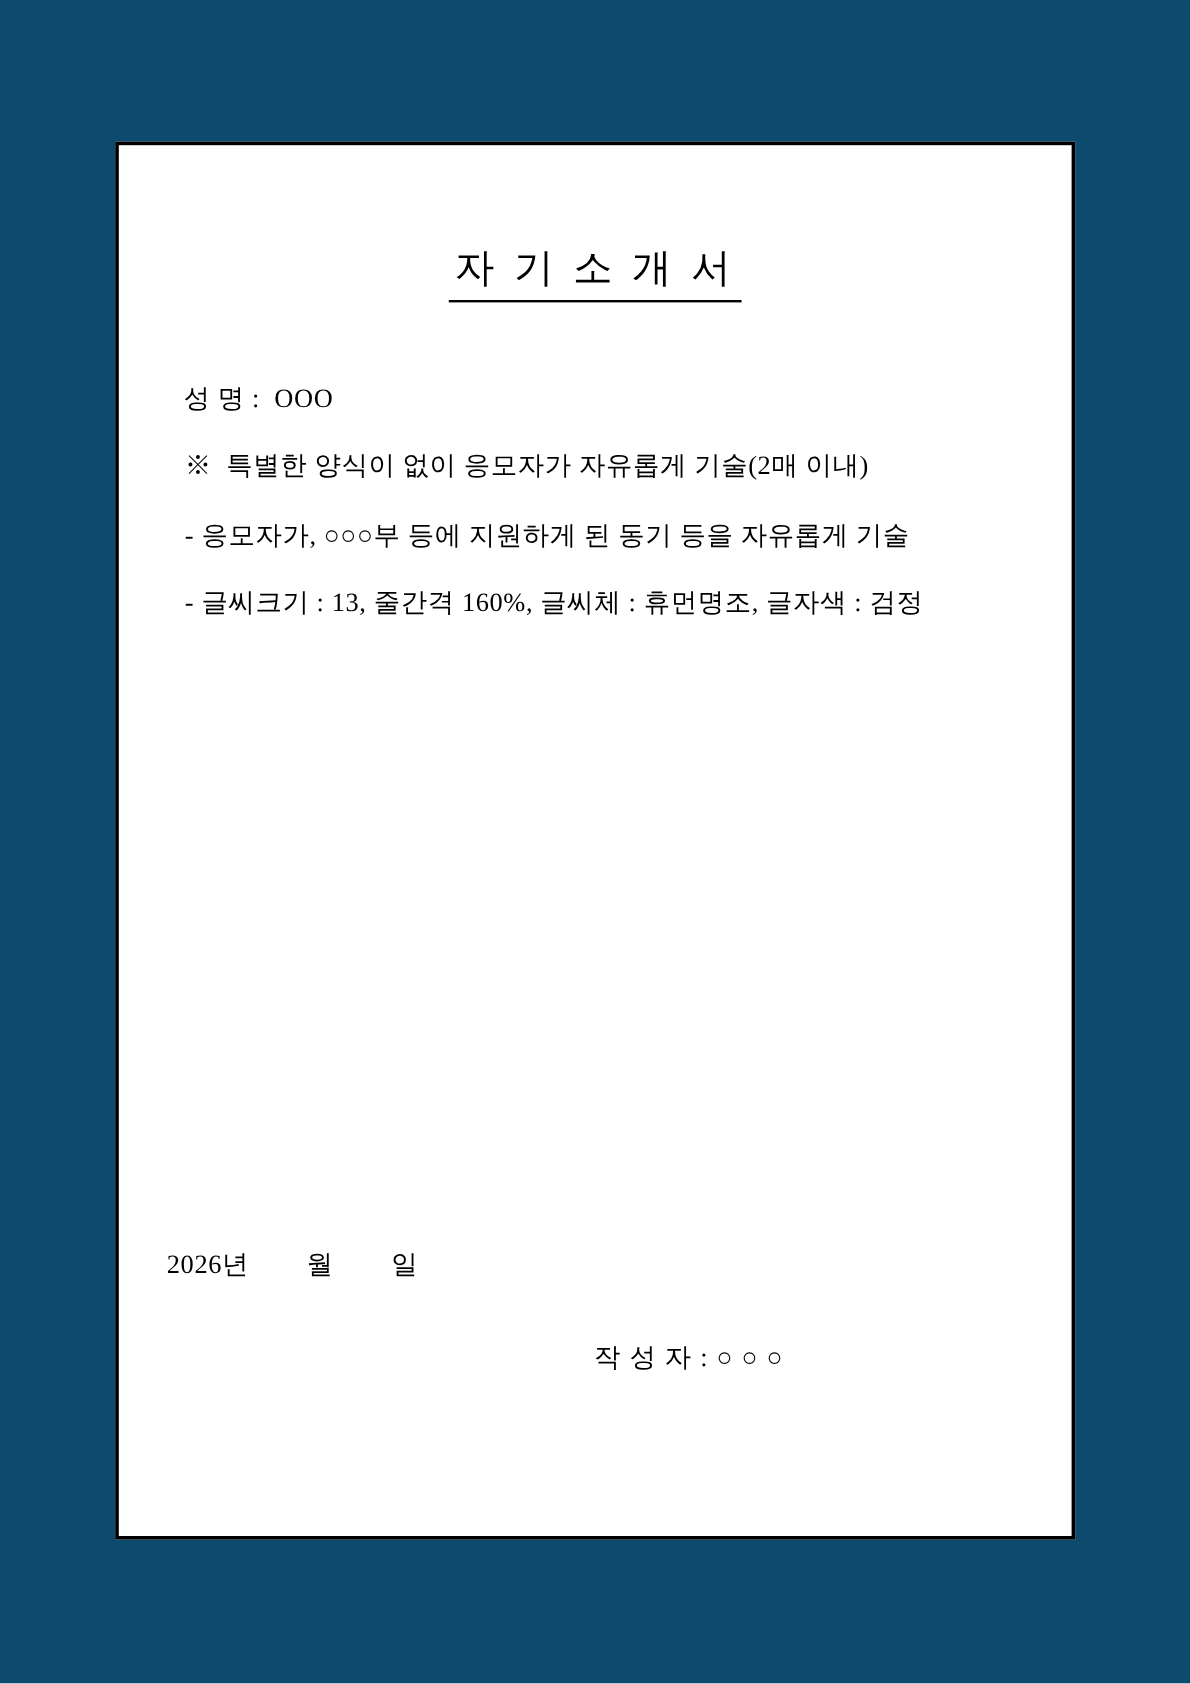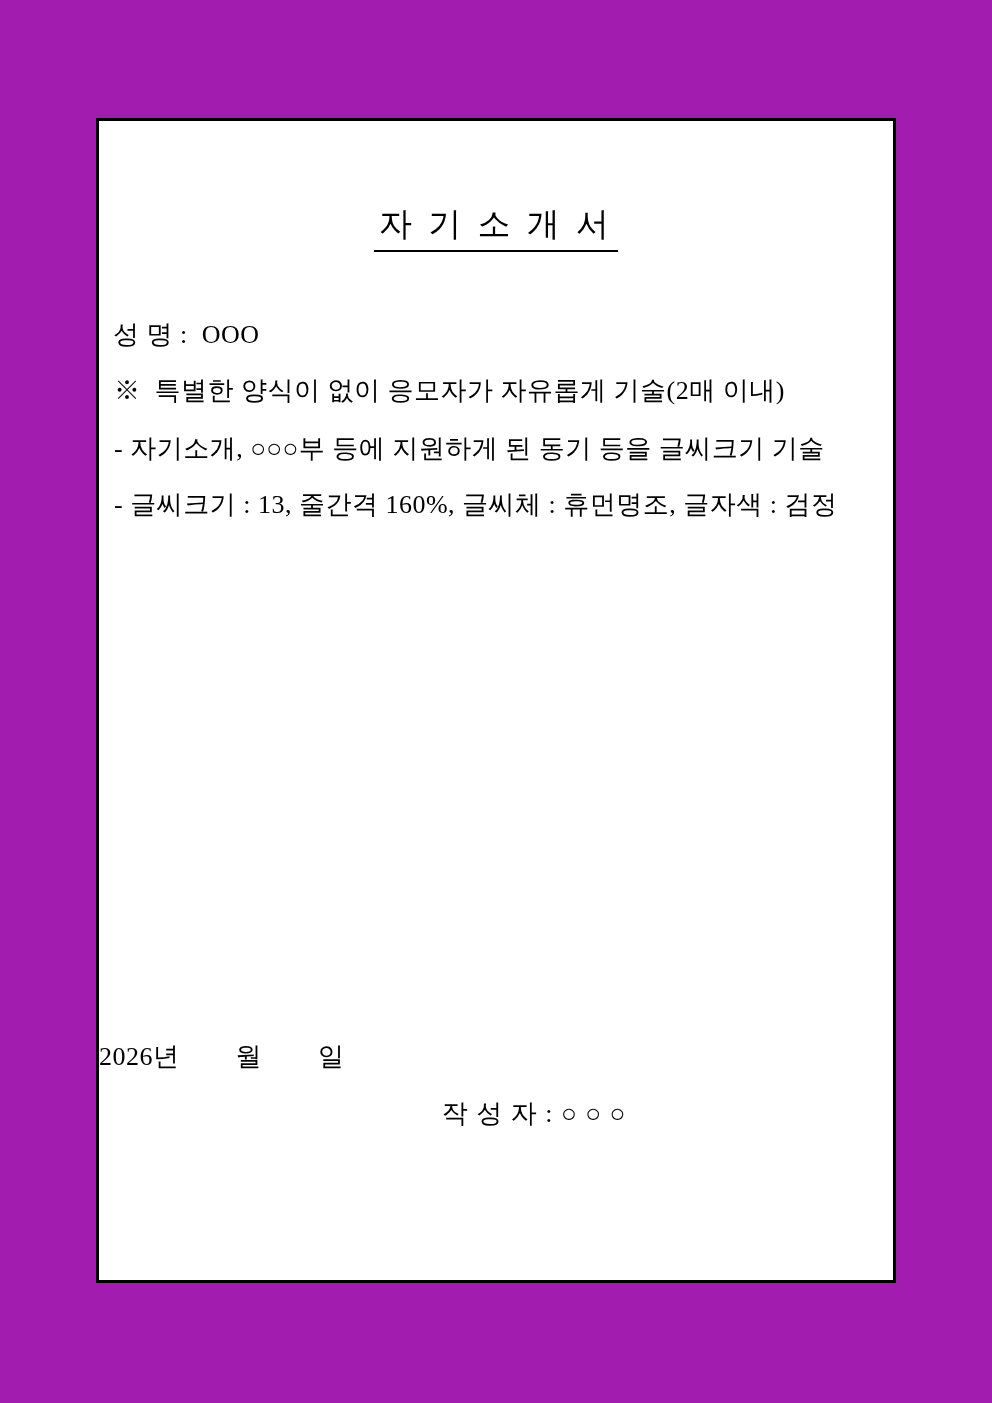--- a/index.html
+++ b/index.html
@@ -4,21 +4,21 @@
 <style>
   html, body {
     margin: 0;
     padding: 0;
     background: #ffffff;
   }
   .page {
     position: relative;
     width: 992px;
     height: 1403px;
-    background: #a21caf;
+    background: #0c4a6e;
     color: #000000;
     font-family: "Liberation Serif", "DejaVu Serif", serif;
     overflow: hidden;
   }
   .frame {
     position: absolute;
     left: 96px;
     top: 118px;
     width: 800px;
     height: 1165px;
@@ -39,51 +39,52 @@
     line-height: 1.2;
     white-space: pre;
   }
   .doc-title .underlined {
     border-bottom: 2px solid #000000;
     padding: 0 5px 8px 5px;
   }
   .line {
     position: absolute;
     white-space: pre;
-    font-size: 26px;
+    font-size: 22px;
     line-height: 1.3;
     letter-spacing: 0.5px;
+    margin-left: 40px;
   }
   .name-line   { left: 14px; top: 197px; }
   .notice-line { left: 15px; top: 253px; font-weight: normal; }
   .guide-line-1 { left: 15px; top: 311px; }
   .guide-line-2 { left: 15px; top: 367px; }
   .date-line {
     left: 0; top: 919px; width: 100%;
   }
   .writer-line {
-    left: 0; top: 976px; width: 100%;
+    left: 0; top: 996px; width: 100%;
     text-align: center;
     transform: translateX(38px);
     letter-spacing: 1px;
   }
 </style>
 </head>
 <body>
 
 <div class="page">
   <div class="frame">
 
     <h1 class="doc-title"><span class="underlined">자 기 소 개 서</span></h1>
 
     <div class="line name-line">성 명 :  OOO</div>
 
     <div class="line notice-line">※  특별한 양식이 없이 응모자가 자유롭게 기술(2매 이내)</div>
 
-    <div class="line guide-line-1">- 자기소개, ○○○부 등에 지원하게 된 동기 등을 글씨크기 기술</div>
+    <div class="line guide-line-1">- 응모자가, ○○○부 등에 지원하게 된 동기 등을 자유롭게 기술</div>
 
     <div class="line guide-line-2">- 글씨크기 : 13, 줄간격 160%, 글씨체 : 휴먼명조, 글자색 : 검정</div>
 
     <div class="line date-line">2026년        월        일</div>
 
     <div class="line writer-line">작 성 자 : ○ ○ ○</div>
 
   </div>
 </div>
 

